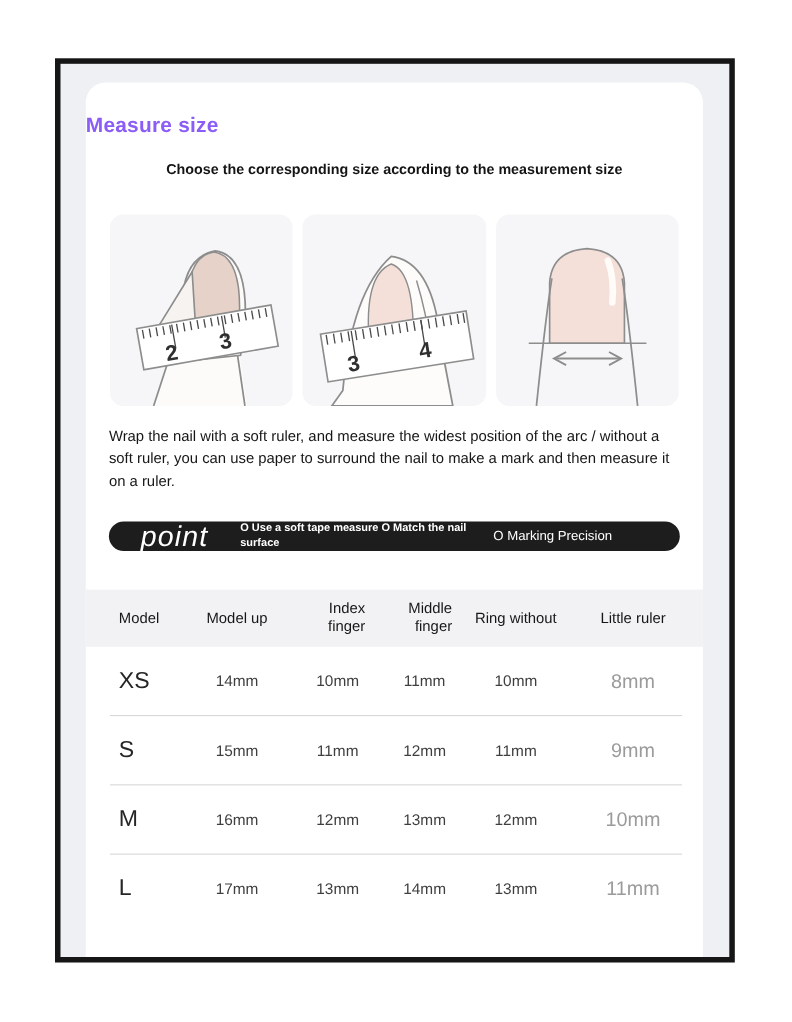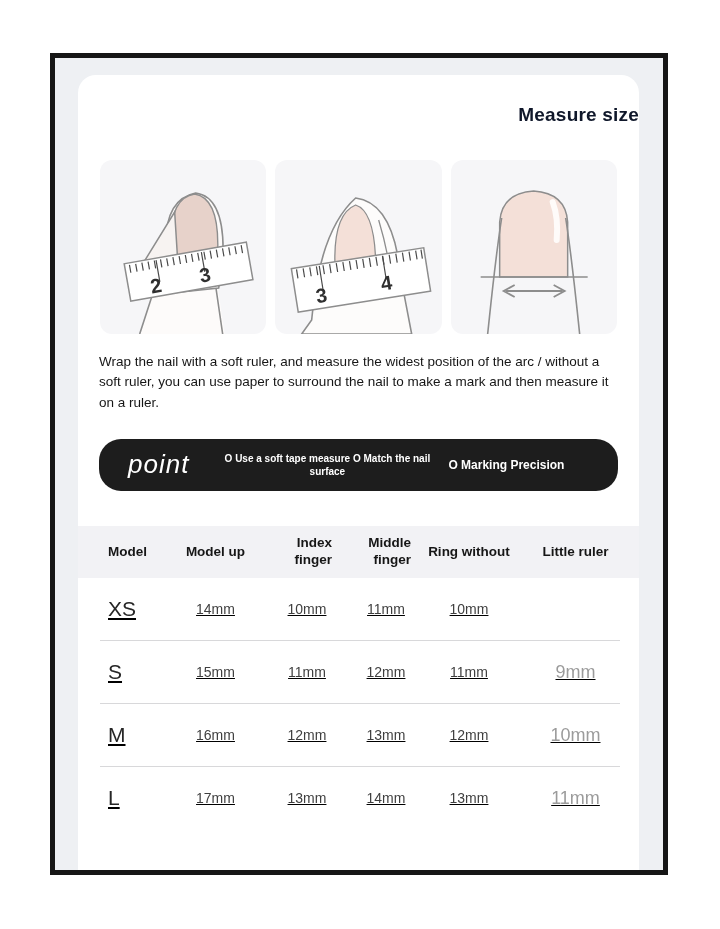--- a/index.html
+++ b/index.html
@@ -11,82 +11,83 @@
   .frame{
     position:absolute;left:50px;top:53px;width:618px;height:822px;
     box-sizing:border-box;border:5px solid #161616;background:#eef0f3;
   }
   .card{
     position:absolute;left:23px;top:17px;right:24px;bottom:0;
     background:#ffffff;border-radius:18px 18px 0 0;
     display:flex;flex-direction:column;
   }
   .title{
-    margin-top:29px;text-align:right;
-    font-size:19px;font-weight:bold;color:#0f172a;letter-spacing:.2px;
+    margin-top:29px;text-align:left;
+    font-size:19px;font-weight:bold;color:#8b5cf6;letter-spacing:.2px;
   }
   .subtitle{
     margin-top:20px;text-align:center;
     font-size:13px;font-weight:bold;color:#141414;
   }
   .panels{display:flex;gap:9px;margin:34px 22px 0 22px;}
   .panel{
     flex:1;height:174px;background:#f6f6f8;border-radius:12px;
     overflow:hidden;position:relative;
   }
   .panel svg{display:block;width:100%;height:100%;}
   .instruction{
     margin:18px 20px 0 21px;width:522px;
     font-size:13.5px;font-weight:normal;line-height:1.5;color:#161616;
   }
   .point-banner{
-    margin:26px 21px 0 21px;height:52px;border-radius:22px;
+    margin:26px 21px 0 21px;height:27px;border-radius:22px;
     background:#1d1d1d;color:#ffffff;
-    display:flex;align-items:center;text-align:center;
+    display:flex;align-items:center;
   }
   .point-label{
     font-style:italic;font-size:26px;font-weight:500;
     margin-left:29px;letter-spacing:1px;flex:0 0 auto;
   }
   .point-tip-primary{
     margin-left:29px;width:218px;
     font-size:10px;font-weight:bold;line-height:1.3;flex:0 0 auto;
   }
   .point-tip-secondary{
-    margin-left:12px;font-size:12px;font-weight:bold;flex:0 0 auto;
+    margin-left:12px;font-size:12px;font-weight:normal;flex:0 0 auto;
   }
   .size-table{margin-top:35px;}
   .trow{
     display:grid;
     grid-template-columns:85px 105px 78px 80px 86px 1fr;
   }
   .thead{
     background:#f2f2f5;height:52px;
-    font-size:13.5px;font-weight:bold;color:#161616;
+    font-size:13.5px;font-weight:normal;color:#161616;
   }
   .th,.td{display:flex;align-items:center;justify-content:center;}
   .th-model,.td-model{justify-content:flex-start;padding-left:30px;}
   .th .wraplbl{width:50px;text-align:right;line-height:1.25;}
-  .tdata{height:63px;position:relative;text-decoration:underline;}
+  .tdata{height:63px;position:relative;}
   .tdata.divided::after{
     content:"";position:absolute;left:22px;right:19px;bottom:0;height:1px;
     background:#d8d8da;
   }
   .td{font-size:14px;color:#3f3f3f;}
   .td-model{font-size:21px;color:#262626;}
   .td-little{color:#9b9b9b;font-size:18px;}
   .tape-num{font-size:20px;font-weight:bold;fill:#2f2f2f;}
 </style>
 </head>
 <body>
 
 <div class="frame">
   <div class="card">
 
     <div class="title">Measure size</div>
+    <div class="subtitle">Choose the corresponding size according to the measurement size</div>
 
     <div class="panels">
 
       <div class="panel">
         <svg viewBox="0 0 165 174">
 
           <path d="M52,130 L40,174 L124,174 L117,126 Z" fill="#fdfbfa" stroke="none"></path>
           <path d="M52,134 L39,174 M115,126 L122,174" stroke="#8d8d8d" stroke-width="1.6" fill="none"></path>
 
           <path d="M66,100 Q60,40 95,33 Q126,37 122,104 L118,128 L60,134 Z" fill="#fdfbfa" stroke="#8d8d8d" stroke-width="1.6"></path>
@@ -166,20 +167,21 @@
         <div class="th">Ring without</div>
         <div class="th">Little ruler</div>
       </div>
 
       <div class="trow tdata divided">
         <div class="td td-model">XS</div>
         <div class="td">14mm</div>
         <div class="td">10mm</div>
         <div class="td">11mm</div>
         <div class="td">10mm</div>
+        <div class="td td-little">8mm</div>
       </div>
 
       <div class="trow tdata divided">
         <div class="td td-model">S</div>
         <div class="td">15mm</div>
         <div class="td">11mm</div>
         <div class="td">12mm</div>
         <div class="td">11mm</div>
         <div class="td td-little">9mm</div>
       </div>

